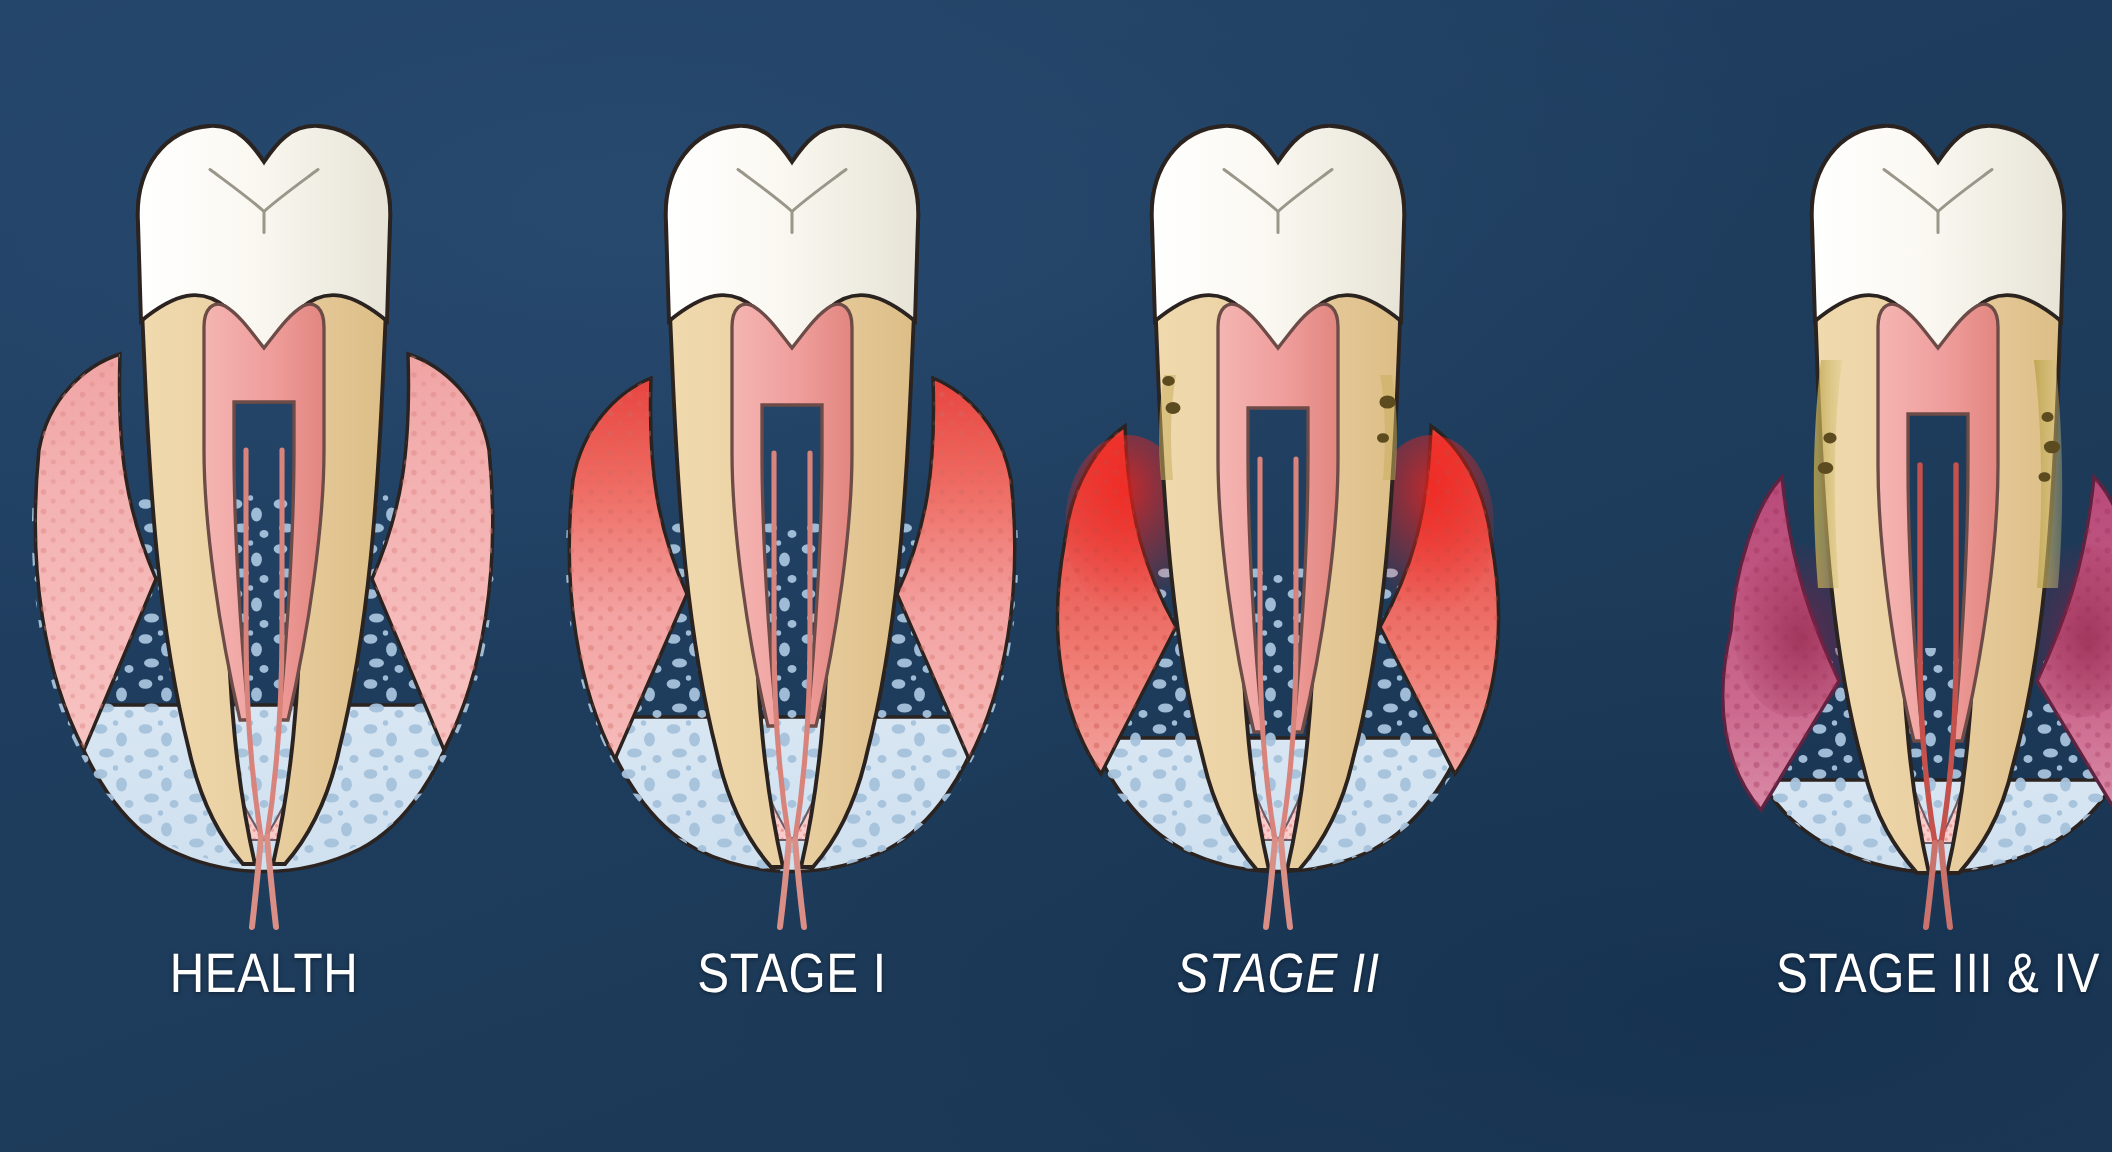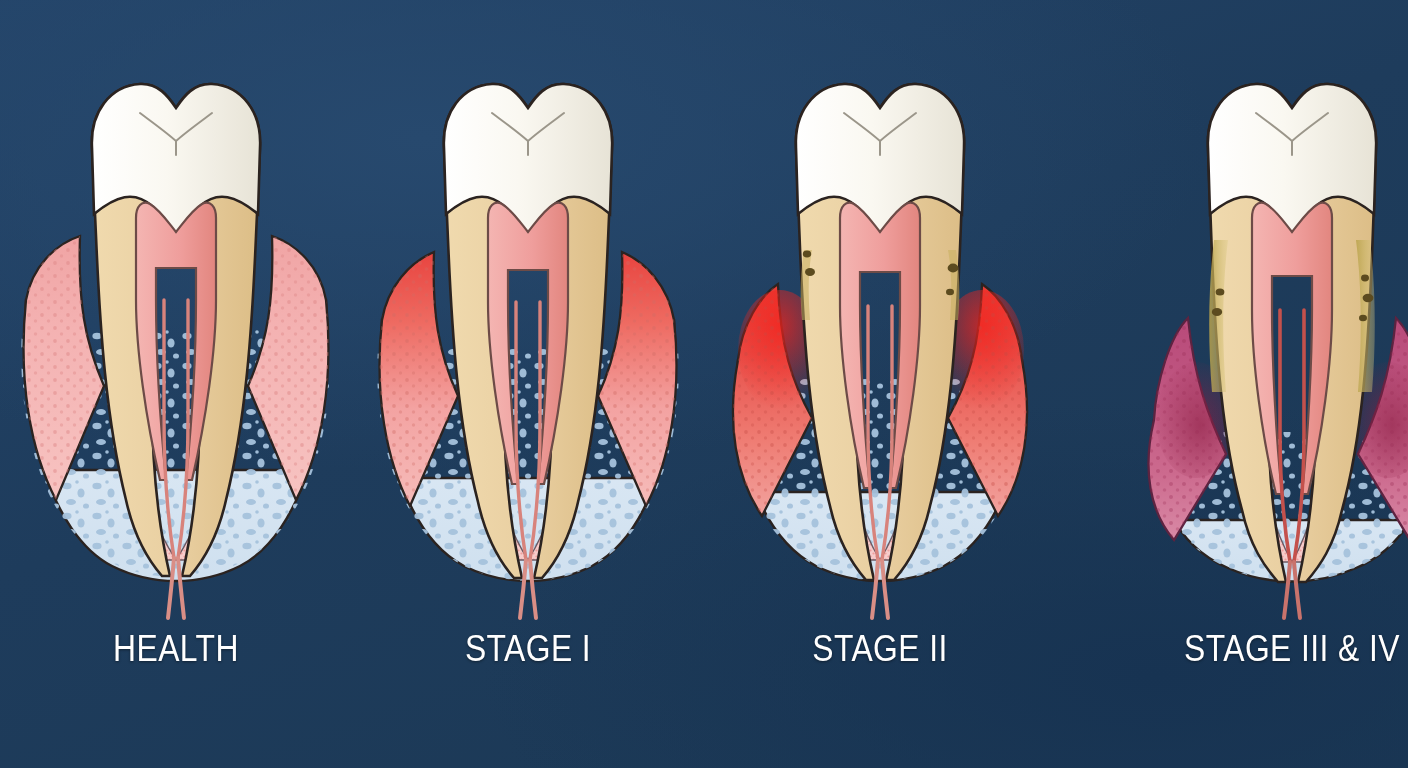--- a/index.html
+++ b/index.html
@@ -189,21 +189,21 @@
         <path d="M 188,302 L 188,424 C 188,474 184,522 178,560" fill="none" stroke="#d8837c" stroke-width="3.4" stroke-linecap="round"></path>
       </g>
       <g>
         <path d="M 174,560 C 172,584 170,602 168,618" fill="none" stroke="#d98e86" stroke-width="4" stroke-linecap="round"></path>
         <path d="M 178,560 C 180,584 182,602 184,618" fill="none" stroke="#d98e86" stroke-width="4" stroke-linecap="round"></path>
       </g>
     </svg>
     <div class="caption">STAGE I</div>
   </div>
 
-  <div class="panel" style="left:704px;">
+  <div class="panel" style="left:676px;font-style:italic;">
     <svg viewBox="0 0 352 620">
       <defs>
         <linearGradient id="g-gum3" x1="0" y1="0" x2="0" y2="1">
           <stop offset="0" stop-color="#ea3a33"></stop>
             <stop offset="0.3" stop-color="#e8504a"></stop>
             <stop offset="0.68" stop-color="#ef7d74"></stop>
             <stop offset="1" stop-color="#f2a39f"></stop>
         </linearGradient>
         <radialGradient id="g-gumhot3" cx="0.5" cy="0.3" r="0.7">
           <stop offset="0" stop-color="#f2231d" stop-opacity=".75"></stop>

